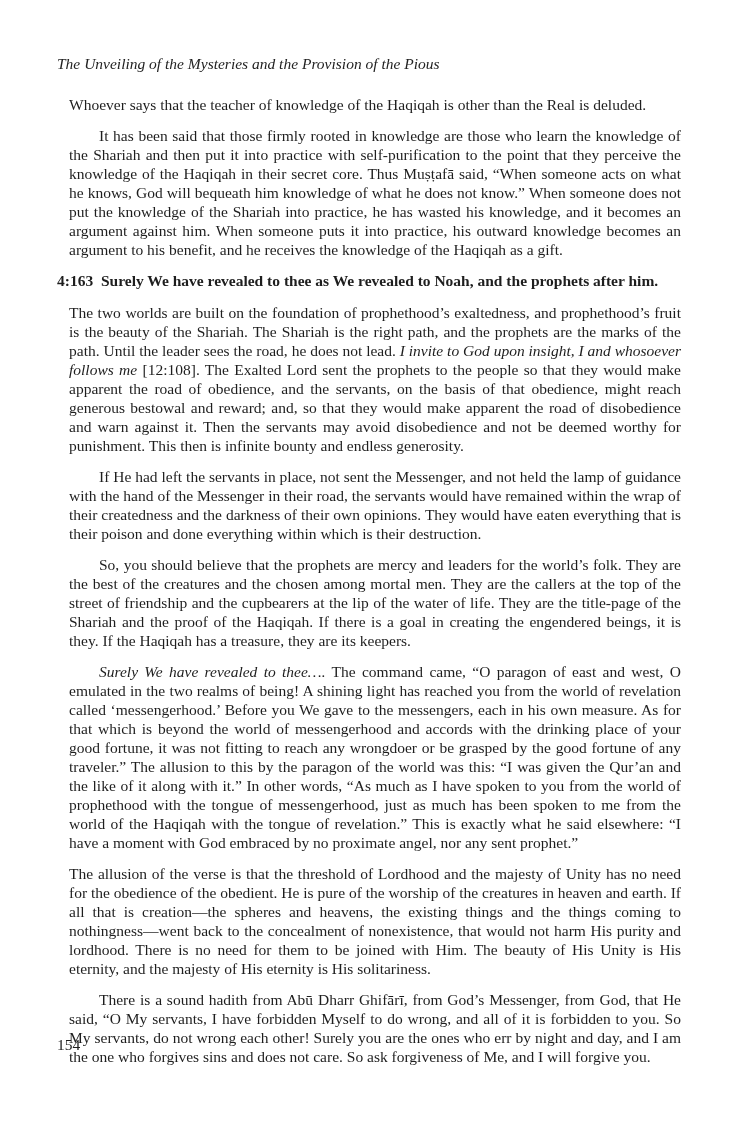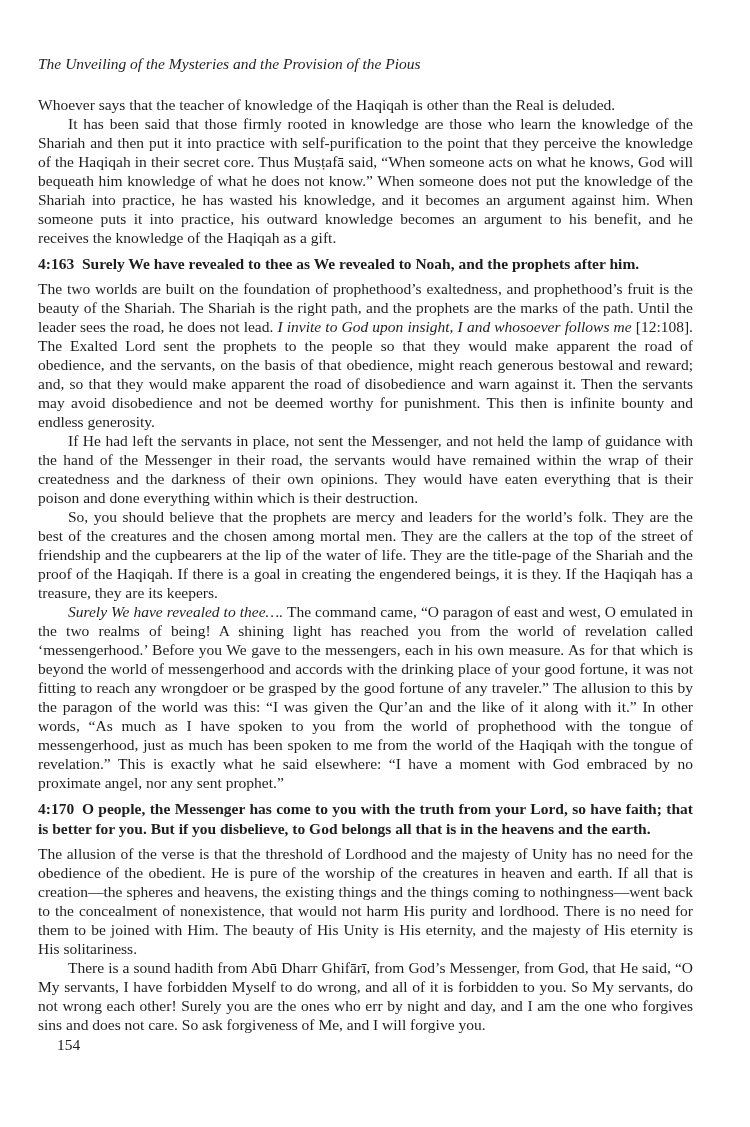--- a/index.html
+++ b/index.html
@@ -11,37 +11,37 @@
     height: 1127px;
     background: #ffffff;
     font-family: "Liberation Serif", serif;
     color: #1e1e1e;
     position: relative;
     overflow: hidden;
   }
   .page {
     position: absolute;
     inset: 0;
-    padding: 54px 57px 0 38px;
+    padding: 54px 57px 0 57px;
     box-sizing: border-box;
   }
   .running-header {
     font-style: italic;
     font-size: 15.5px;
     line-height: 19px;
     margin-bottom: 22px;
     color: #222222;
   }
   .body-text {
     font-size: 15.5px;
     line-height: 19px;
     text-align: justify;
   }
   .body-text p {
-    margin: 0;
+    margin: 12px;
   }
   .body-text p.indent {
     text-indent: 30px;
   }
   .body-text p.verse-heading {
     margin: 7px 0 5px 0;
     line-height: 20px;
     font-weight: bold;
   }
   .run-normal { font-style: normal; font-weight: inherit; }
@@ -63,19 +63,18 @@
   <div class="running-header">The Unveiling of the Mysteries and the Provision of the Pious</div>
 
   <div class="body-text">
       <p class=""><span class="run-normal">Whoever says that the teacher of knowledge of the Haqiqah is other than the Real is deluded.</span></p>
       <p class=" indent"><span class="run-normal">It has been said that those firmly rooted in knowledge are those who learn the knowledge of the Shariah and then put it into practice with self-purification to the point that they perceive the knowledge of the Haqiqah in their secret core. Thus Muṣṭafā said, “When someone acts on what he knows, God will bequeath him knowledge of what he does not know.” When someone does not put the knowledge of the Shariah into practice, he has wasted his knowledge, and it becomes an argument against him. When someone puts it into practice, his outward knowledge becomes an argument to his benefit, and he receives the knowledge of the Haqiqah as a gift.</span></p>
       <p class="verse-heading"><span class="run-bold">4:163 </span><span class="run-bold-italic">Surely We have revealed to thee as We revealed to Noah, and the prophets after him.</span></p>
       <p class=""><span class="run-normal">The two worlds are built on the foundation of prophethood’s exaltedness, and prophethood’s fruit is the beauty of the Shariah. The Shariah is the right path, and the prophets are the marks of the path. Until the leader sees the road, he does not lead. </span><span class="run-italic">I invite to God upon insight, I and whosoever follows me</span><span class="run-normal"> [12:108]. The Exalted Lord sent the prophets to the people so that they would make apparent the road of obedience, and the servants, on the basis of that obedience, might reach generous bestowal and reward; and, so that they would make apparent the road of disobedience and warn against it. Then the servants may avoid disobedience and not be deemed worthy for punishment. This then is infinite bounty and endless generosity.</span></p>
       <p class=" indent"><span class="run-normal">If He had left the servants in place, not sent the Messenger, and not held the lamp of guidance with the hand of the Messenger in their road, the servants would have remained within the wrap of their createdness and the darkness of their own opinions. They would have eaten everything that is their poison and done everything within which is their destruction.</span></p>
       <p class=" indent"><span class="run-normal">So, you should believe that the prophets are mercy and leaders for the world’s folk. They are the best of the creatures and the chosen among mortal men. They are the callers at the top of the street of friendship and the cupbearers at the lip of the water of life. They are the title-page of the Shariah and the proof of the Haqiqah. If there is a goal in creating the engendered beings, it is they. If the Haqiqah has a treasure, they are its keepers.</span></p>
       <p class=" indent"><span class="run-italic">Surely We have revealed to thee….</span><span class="run-normal"> The command came, “O paragon of east and west, O emulated in the two realms of being! A shining light has reached you from the world of revelation called ‘messengerhood.’ Before you We gave to the messengers, each in his own measure. As for that which is beyond the world of messengerhood and accords with the drinking place of your good fortune, it was not fitting to reach any wrongdoer or be grasped by the good fortune of any traveler.” The allusion to this by the paragon of the world was this: “I was given the Qur’an and the like of it along with it.” In other words, “As much as I have spoken to you from the world of prophethood with the tongue of messengerhood, just as much has been spoken to me from the world of the Haqiqah with the tongue of revelation.” This is exactly what he said elsewhere: “I have a moment with God embraced by no proximate angel, nor any sent prophet.”</span></p>
-      <p class="verse-heading"><span class="run-bold">4:170 </span><span class="run-bold-italic">O people, the Messenger has come to you with the truth from your Lord, so have faith; that is better for you. But if you disbelieve, to God belongs all that is in the heavens and the earth.</span></p>
       <p class=""><span class="run-normal">The allusion of the verse is that the threshold of Lordhood and the majesty of Unity has no need for the obedience of the obedient. He is pure of the worship of the creatures in heaven and earth. If all that is creation—the spheres and heavens, the existing things and the things coming to nothingness—went back to the concealment of nonexistence, that would not harm His purity and lordhood. There is no need for them to be joined with Him. The beauty of His Unity is His eternity, and the majesty of His eternity is His solitariness.</span></p>
       <p class=" indent"><span class="run-normal">There is a sound hadith from Abū Dharr Ghifārī, from God’s Messenger, from God, that He said, “O My servants, I have forbidden Myself to do wrong, and all of it is forbidden to you. So My servants, do not wrong each other! Surely you are the ones who err by night and day, and I am the one who forgives sins and does not care. So ask forgiveness of Me, and I will forgive you.</span></p>
     </div>
 
   <div class="page-number">154</div>
 </div>
 
 </body></html>

